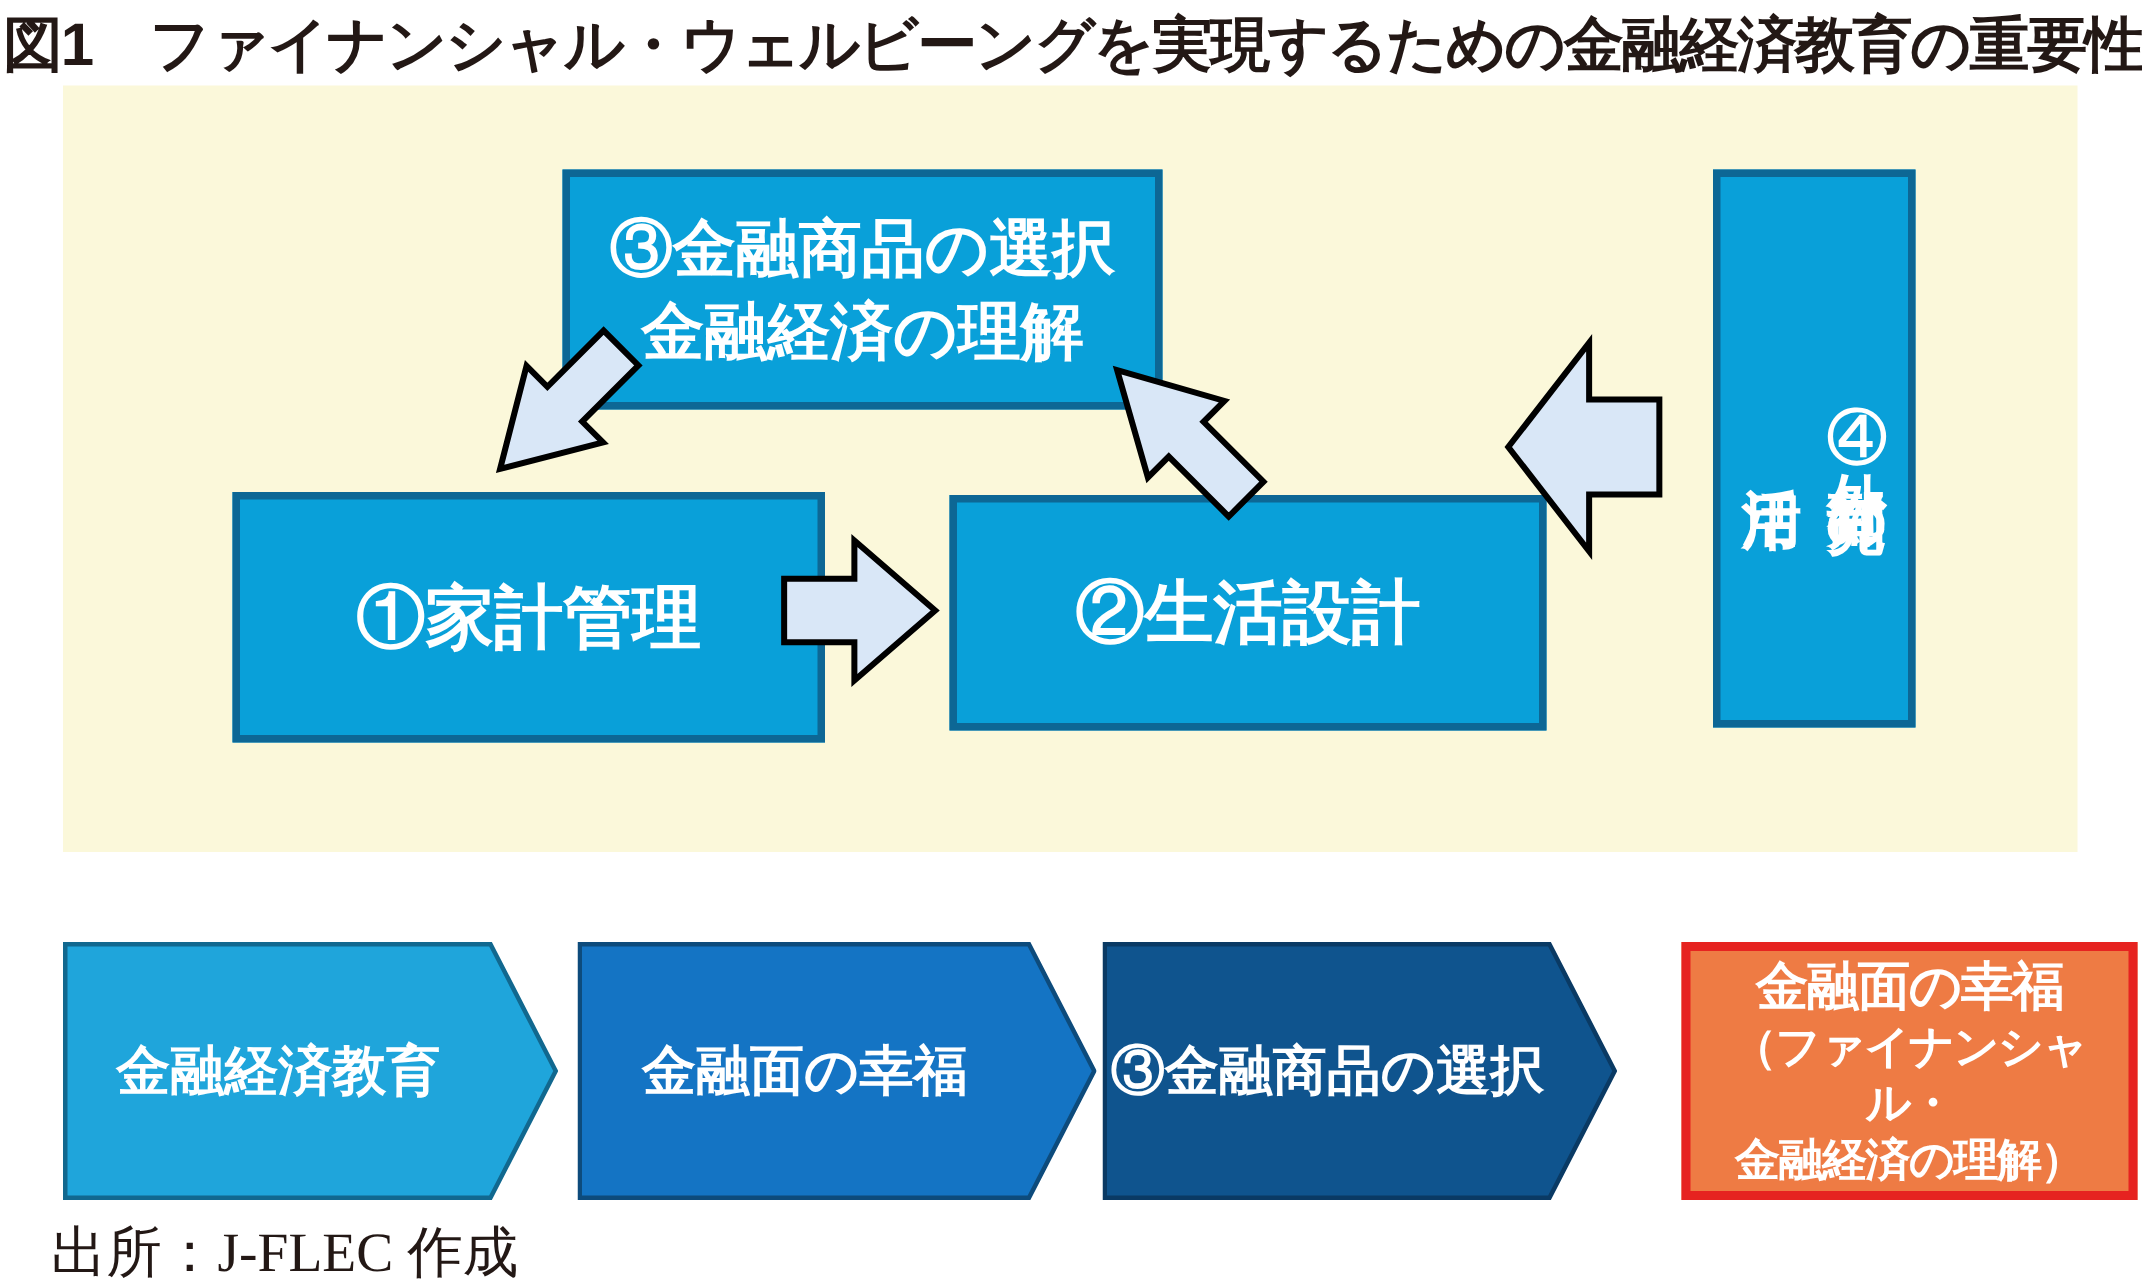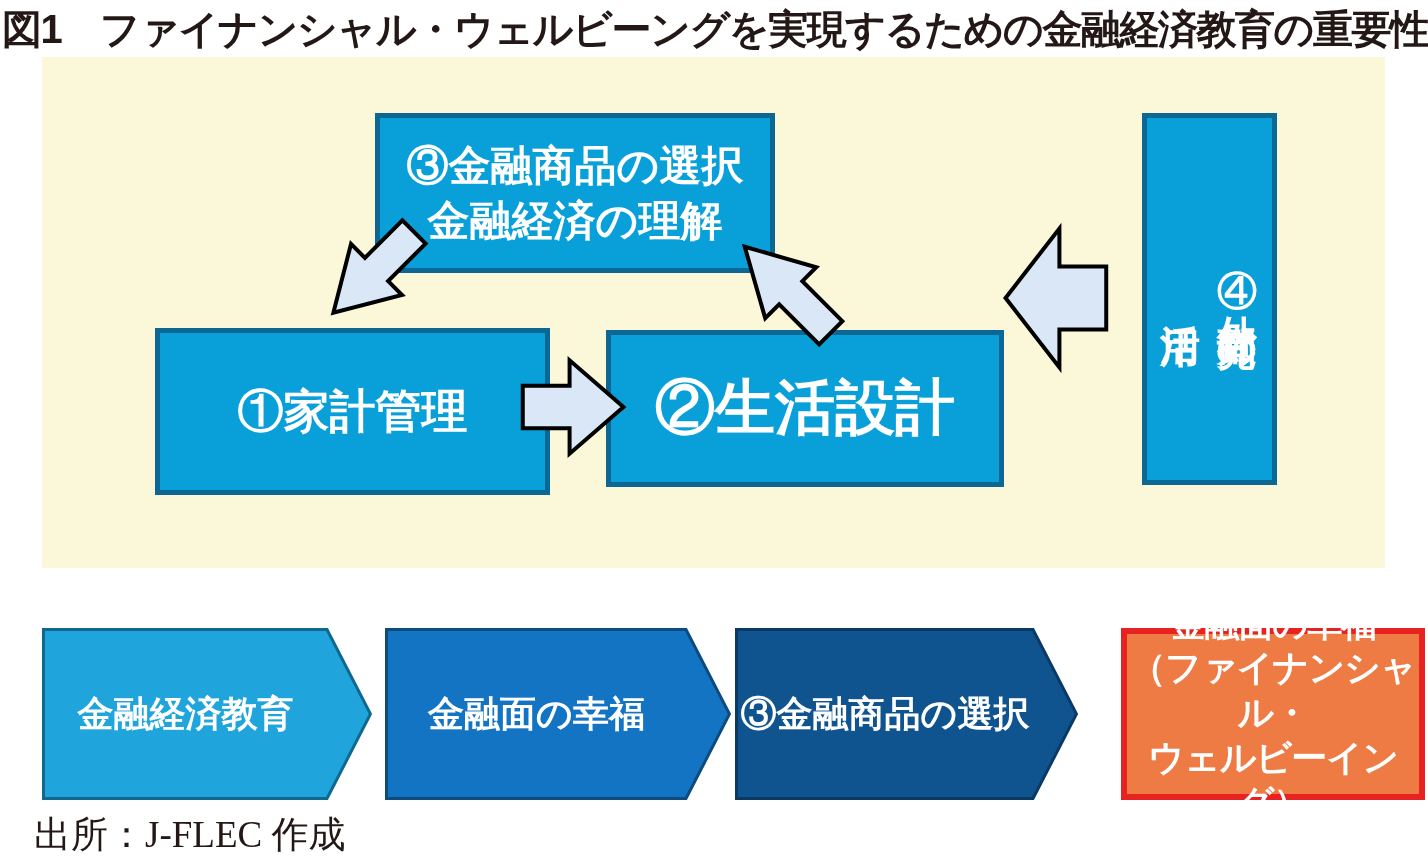--- a/index.html
+++ b/index.html
@@ -13,21 +13,21 @@
   .panel{position:absolute;left:42px;top:57px;width:1343px;height:511px;
         background:#FBF8DA;}
 
   .bluebox{position:absolute;background:#09A0D9;border:5px solid #0D6795;
         box-sizing:border-box;color:#ffffff;font-weight:bold;
         display:flex;align-items:center;justify-content:center;
         text-align:center;}
   .box3{left:375px;top:113px;width:400px;height:160px;
         font-size:42px;line-height:1.32;flex-direction:column;}
   .box1{left:155px;top:328px;width:395px;height:167px;font-size:46px;}
-  .box2{left:606px;top:330px;width:398px;height:157px;font-size:60px;}
+  .box2{left:633px;top:330px;width:398px;height:157px;font-size:46px;}
   .box4{left:1142px;top:113px;width:135px;height:372px;font-size:40px;}
   .vcols{display:flex;flex-direction:row-reverse;align-items:center;gap:2px;}
   .vcol{writing-mode:vertical-rl;text-orientation:upright;letter-spacing:6px;}
 
   .arrow{position:absolute;overflow:visible;}
   .arrow polygon{fill:#D9E7F7;stroke:#000000;stroke-width:4px;
         stroke-linejoin:miter;vector-effect:non-scaling-stroke;}
   .arrow-dl{left:313px;top:232px;width:120px;height:82px;transform:rotate(135deg);}
   .arrow-r {left:521px;top:354px;width:106px;height:106px;}
   .arrow-ul{left:723px;top:248px;width:128px;height:82px;transform:rotate(-135deg);}
@@ -37,21 +37,21 @@
   .chevron-label{position:absolute;top:628px;height:172px;display:flex;
         align-items:center;justify-content:center;color:#ffffff;
         font-weight:bold;font-size:36px;white-space:nowrap;}
 
   .resultbox{position:absolute;left:1081px;top:628px;width:304px;height:172px;
         background:#EE7B44;border:6px solid #E62320;box-sizing:border-box;
         color:#ffffff;font-weight:bold;text-align:center;
         display:flex;flex-direction:column;align-items:center;
         justify-content:center;line-height:1.25;letter-spacing:-1px;margin-left:40px;}
   .resultbox .l1{font-size:35px;}
-  .resultbox .l2,.resultbox .l3{font-size:36px;font-family:Liberation Serif, serif;}
+  .resultbox .l2,.resultbox .l3{font-size:30px;}
 
   .source-note{position:absolute;left:34px;top:810px;
         font-family:"Liberation Serif",serif;font-size:37px;color:#231815;}
 </style>
 </head>
 <body>
 
 <div class="page">
 
   <div class="figure-title">図1　ファイナンシャル・ウェルビーングを実現するための金融経済教育の重要性</div>
@@ -105,18 +105,18 @@
   <div class="chevron-label" style="left:385px;width:303px">金融面の幸福</div>
 
   <svg class="chevron" style="left:735px;width:343px" viewBox="0 0 343 172">
     <polygon points="1.5,1.5 298,1.5 341.5,86 298,170.5 1.5,170.5" fill="#0F548E" stroke="#0A3A64" stroke-width="3"></polygon>
   </svg>
   <div class="chevron-label" style="left:735px;width:300px">③金融商品の選択</div>
 
   <div class="resultbox">
     <span class="l1">金融面の幸福</span>
     <span class="l2">（ファイナンシャル・</span>
-    <span class="l3">ウェルビーイング）</span>
+    <span class="l3">金融経済の理解）</span>
   </div>
 
   <div class="source-note">出所：J-FLEC 作成</div>
 
 </div>
 
 </body></html>

